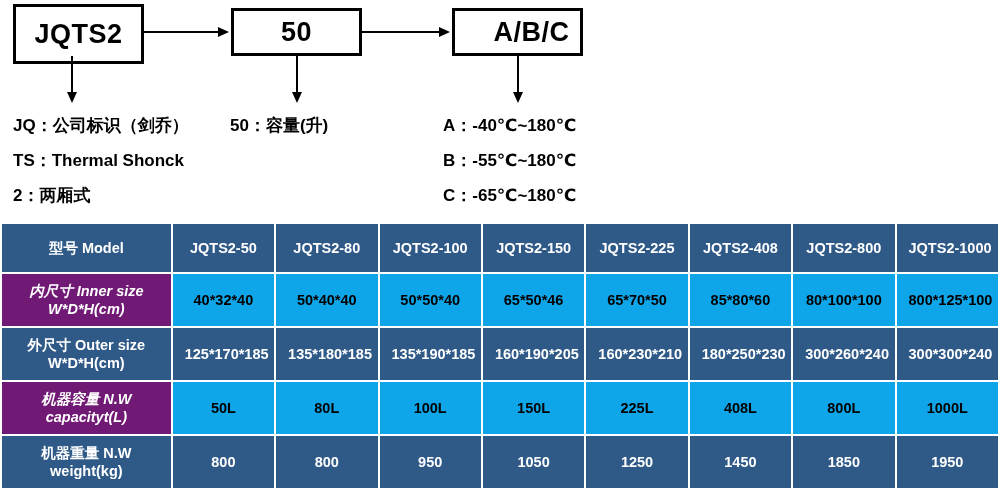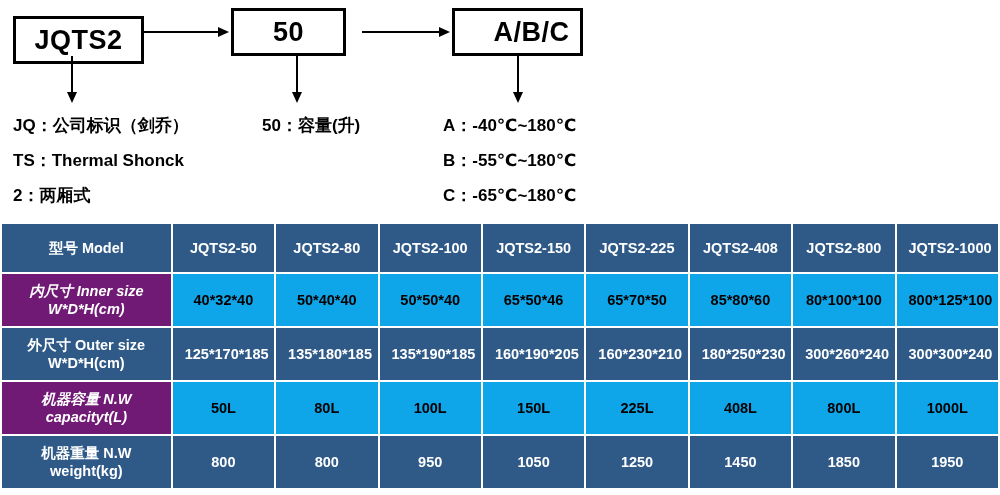--- a/index.html
+++ b/index.html
@@ -31,22 +31,22 @@
     display: flex;
     align-items: center;
     justify-content: center;
   }
   .nodebox span {
     font-size: 27px;
     font-weight: bold;
     letter-spacing: 0.5px;
     line-height: 1;
   }
-  #box-model  { left: 13px;  top: 16px; width: 131px; height: 48px; }
-  #box-volume { left: 231px; top: 8px; width: 115px; height: 48px; }
+  #box-model  { left: 13px;  top: 4px; width: 131px; height: 60px; }
+  #box-volume { left: 231px; top: 8px; width: 131px; height: 48px; }
   #box-temp   { left: 452px; top: 8px; width: 131px; height: 48px; padding-left: 28px; }
 
   .h-line {
     position: absolute;
     height: 2px;
     background: #000;
   }
   .v-line {
     position: absolute;
     width: 2px;
@@ -85,21 +85,21 @@
     position: absolute;
   }
   .legend-line {
     font-size: 17px;
     font-weight: bold;
     white-space: nowrap;
     line-height: 1;
     margin-bottom: 18px;
   }
   #legend-left  { left: 13px;  top: 117px; }
-  #legend-mid   { left: 230px; top: 117px; margin-left: 32px; }
+  #legend-mid   { left: 230px; top: 117px; }
   #legend-right { left: 443px; top: 117px; }
 
   
   #spec-table {
     position: absolute;
     left: 0;
     top: 222px;
     width: 1000px;
     border-collapse: separate;
     border-spacing: 2px 2px;

